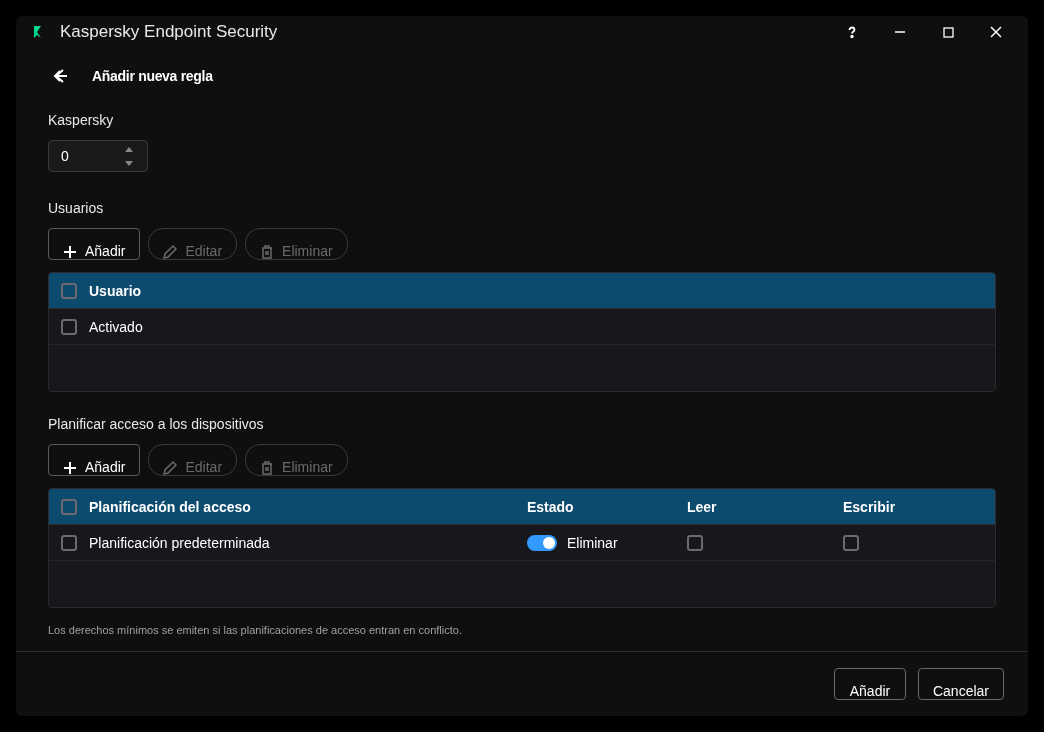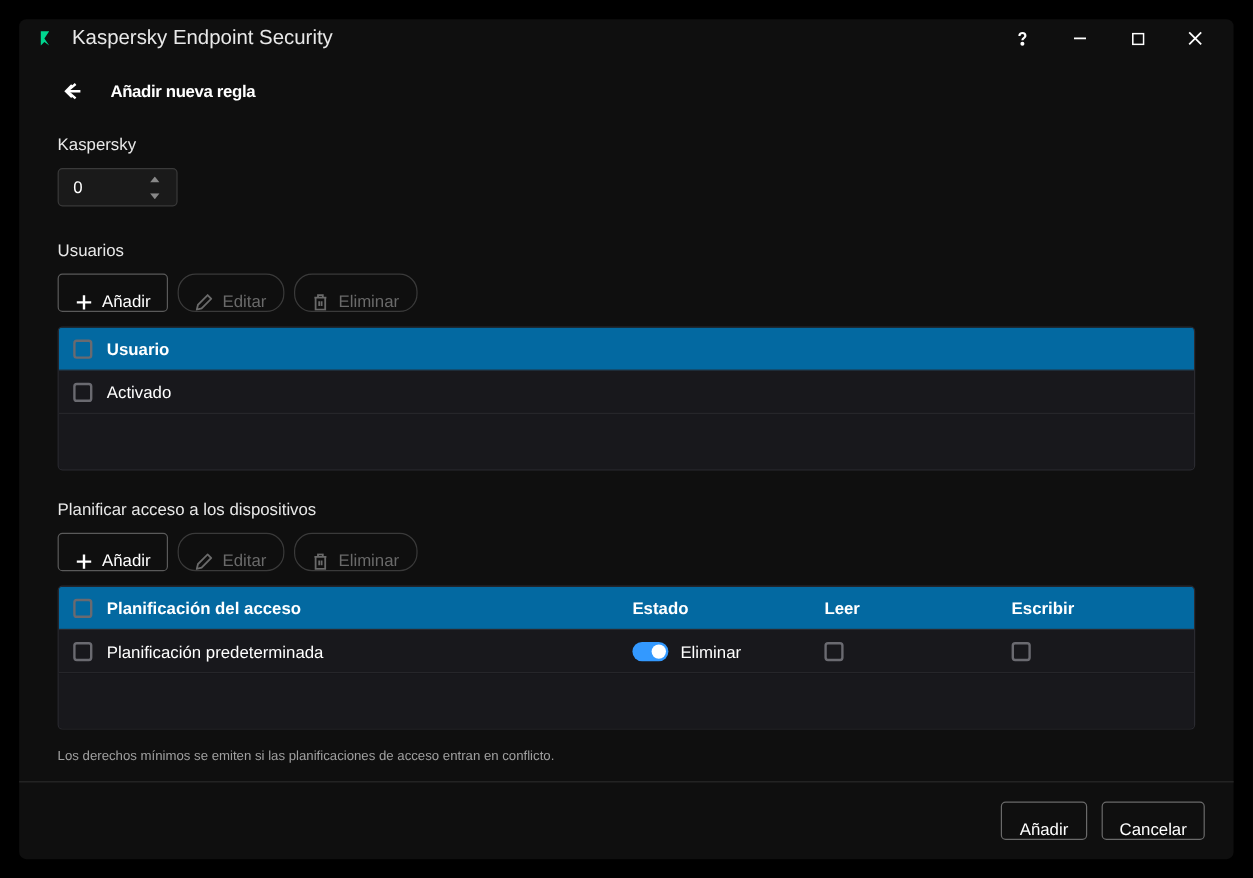--- a/index.html
+++ b/index.html
@@ -143,21 +143,21 @@
 .btn svg { stroke: #fff; }
 .table {
   border: 1px solid #2a2a30;
   border-radius: 4px;
   overflow: hidden;
   margin-bottom: 24px;
 }
 .table-header {
   display: flex;
   align-items: center;
-  background: #0369a1;
+  background: #0c4a6e;
   height: 36px;
   padding: 0 12px;
   border-bottom: 1px solid #2a2a30;
 }
 .table-header .th {
   font-weight: 700;
   font-size: 14px;
 }
 .table-row {
   display: flex;

